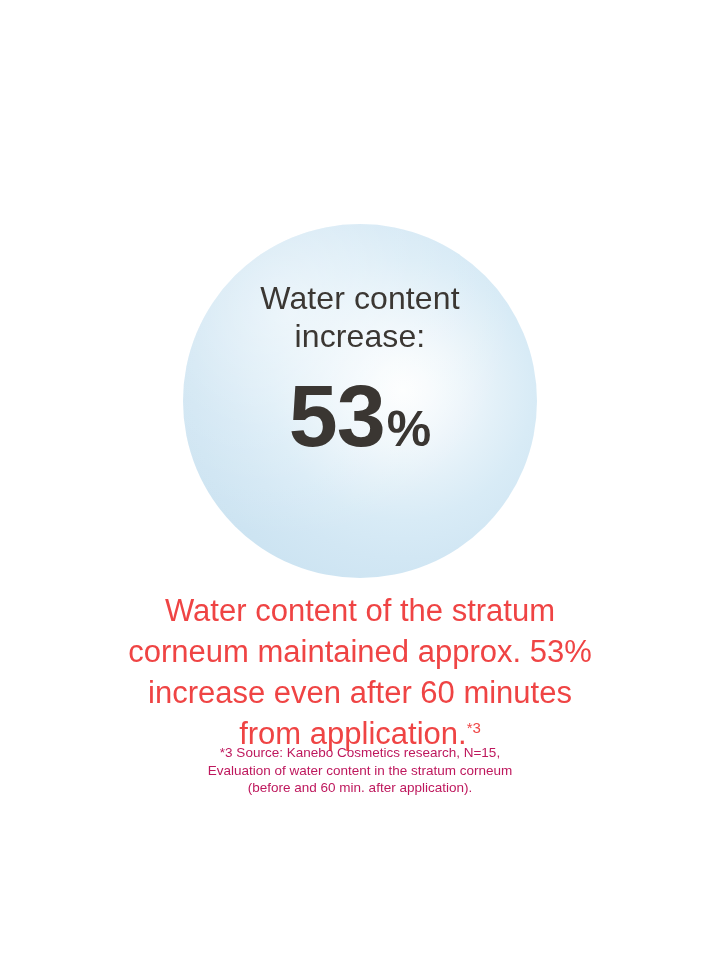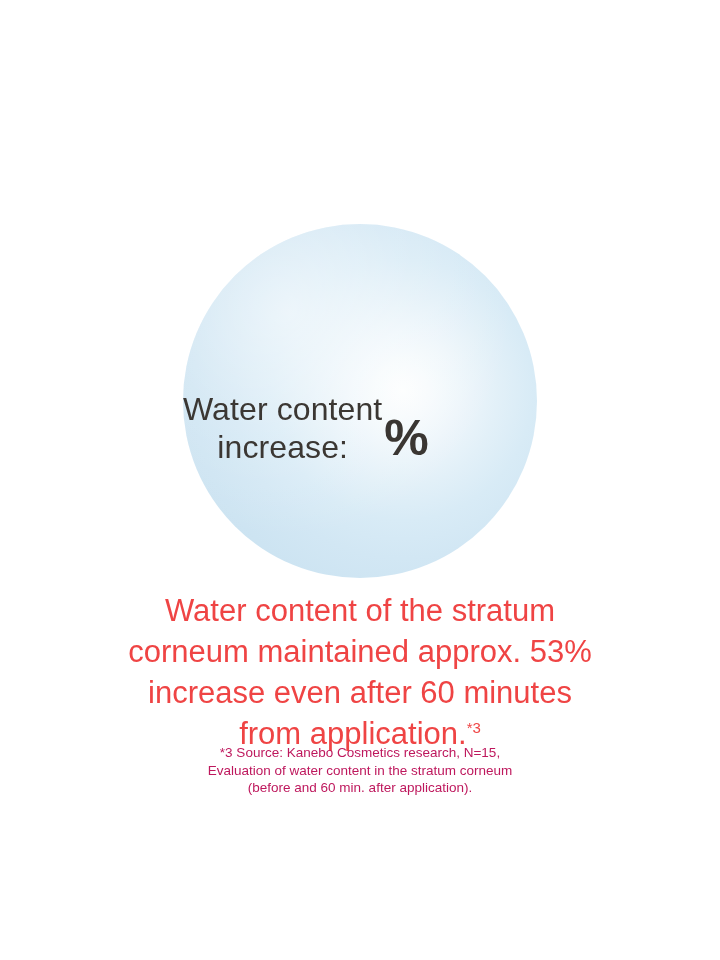--- a/index.html
+++ b/index.html
@@ -57,21 +57,21 @@
         rgba(255,255,255,0.55) 0%,
         rgba(255,255,255,0.18) 34%,
         rgba(255,255,255,0.0) 62%);
     pointer-events: none;
   }
 
   .badge-content {
     position: absolute;
     inset: 0;
     display: flex;
-    flex-direction: row;
+    flex-direction: column;
     align-items: center;
     justify-content: flex-start;
     padding-top: 56px;
     box-sizing: border-box;
   }
 
   .badge-label {
     font-size: 32px;
     line-height: 1.18;
     color: #3b3733;
@@ -142,20 +142,21 @@
 
   <div class="badge-wrap">
     <div class="badge-sphere"></div>
     <div class="badge-sheen"></div>
 
     <div class="badge-content">
       <div class="badge-label">Water content
 increase:</div>
 
       <div class="badge-value-row">
+        <span class="badge-number">53</span>
         <span class="badge-unit">%</span>
       </div>
     </div>
   </div>
 
   <div class="body-copy"><span>Water content of the stratum
 corneum  maintained approx. 53%
 increase even after 60 minutes
 from application.</span><span class="sup">*3</span></div>
 

